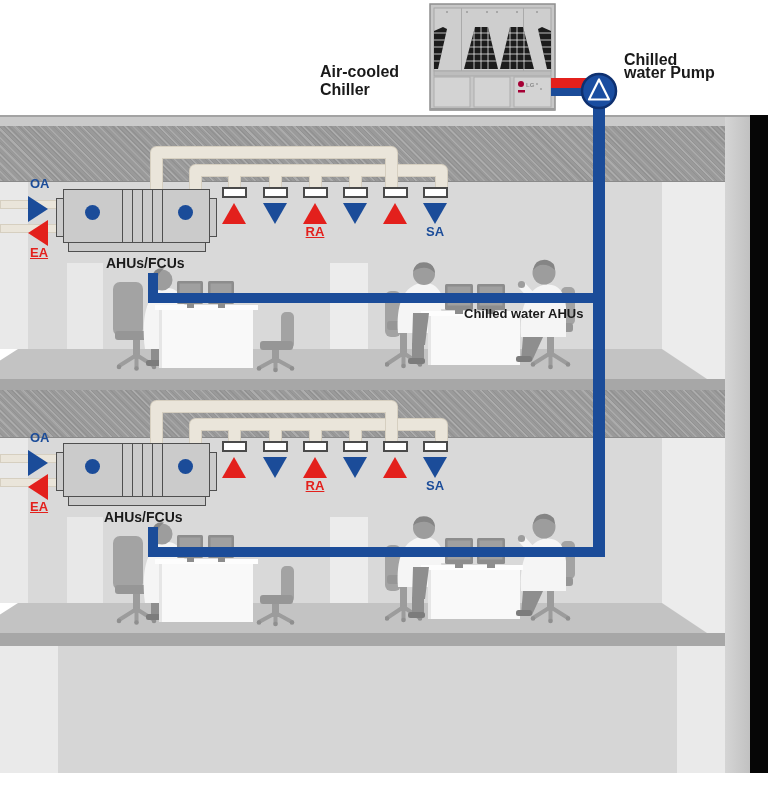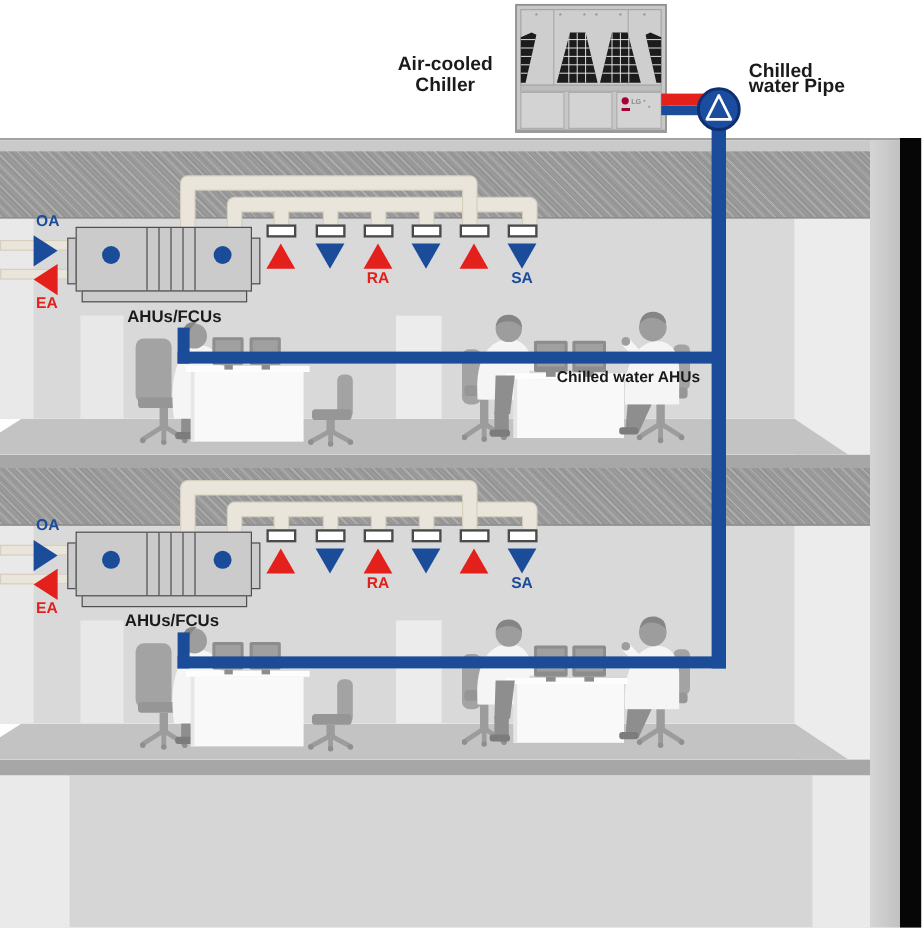--- a/index.html
+++ b/index.html
@@ -18,21 +18,21 @@
   html,body{margin:0;padding:0;background:#fff;}
   #canvas{position:relative;width:768px;height:787px;background:#fff;overflow:hidden;
           font-family:"Liberation Sans","DejaVu Sans",sans-serif;}
   .abs{position:absolute;}
   .hatch{background-color:var(--hatch);
     background-image:
       repeating-linear-gradient(45deg, rgba(255,255,255,.18) 0 1.5px, transparent 1.5px 6px),
       repeating-linear-gradient(45deg, rgba(0,0,0,.05) 2.5px 3.5px, transparent 3.5px 6px);}
   .surface{background:var(--surface);clip-path:polygon(18px 0,662px 0,707px 100%,0 100%,0 38%);}
   .lbl{font-weight:bold;color:var(--ink);line-height:1.1;white-space:nowrap;}
-  .blue-text{color:var(--blue);} .red-text{color:var(--red);}
+  .blue-text{color:var(--blue);} .red-text{color:var(--red);text-decoration:underline;}
   .diffuser{width:25px;height:11px;background:#fff;border:2px solid #4a4a4a;box-sizing:border-box;}
   .tri-up{width:0;height:0;border-left:12px solid transparent;border-right:12px solid transparent;
           border-bottom:21px solid var(--red);}
   .tri-down{width:0;height:0;border-left:12px solid transparent;border-right:12px solid transparent;
           border-top:21px solid var(--blue);}
   .arr-right{width:0;height:0;border-top:13px solid transparent;border-bottom:13px solid transparent;
           border-left:20px solid var(--blue);}
   .arr-left{width:0;height:0;border-top:13px solid transparent;border-bottom:13px solid transparent;
           border-right:20px solid var(--red);}
   .stub{background:var(--duct);border:1px solid var(--duct-edge);box-sizing:border-box;}
@@ -317,22 +317,22 @@
   </svg>
 
   <div class="abs" style="left:551px;top:78px;width:38px;height:10px;background:var(--red)"></div>
   <div class="abs pipe" style="left:551px;top:88px;width:38px;height:8px"></div>
 
   <svg class="abs" style="left:578px;top:70px;width:42px;height:42px" viewBox="0 0 42 42">
     <circle cx="21" cy="21" r="17" fill="#1a4da0" stroke="#0e3070" stroke-width="2.5"></circle>
     <path d="M21,9.5 L11,29.5 L31,29.5 Z" fill="none" stroke="#ffffff" stroke-width="2.2" stroke-linejoin="round"></path>
   </svg>
 
-  <div class="abs lbl" style="left:320px;top:45px;width:102px;text-align:center;font-size:16px;line-height:18px">
+  <div class="abs lbl" style="left:320px;top:63px;width:102px;text-align:left;font-size:16px;line-height:18px">
     <span>Air-cooled</span><br>
     <span>Chiller</span>
   </div>
   <div class="abs lbl" style="left:624px;top:53px;font-size:16px;line-height:13px">
     <span>Chilled</span><br>
-    <span>water Pipe</span>
+    <span>water Pump</span>
   </div>
 
 </div>
 
 </body></html>

